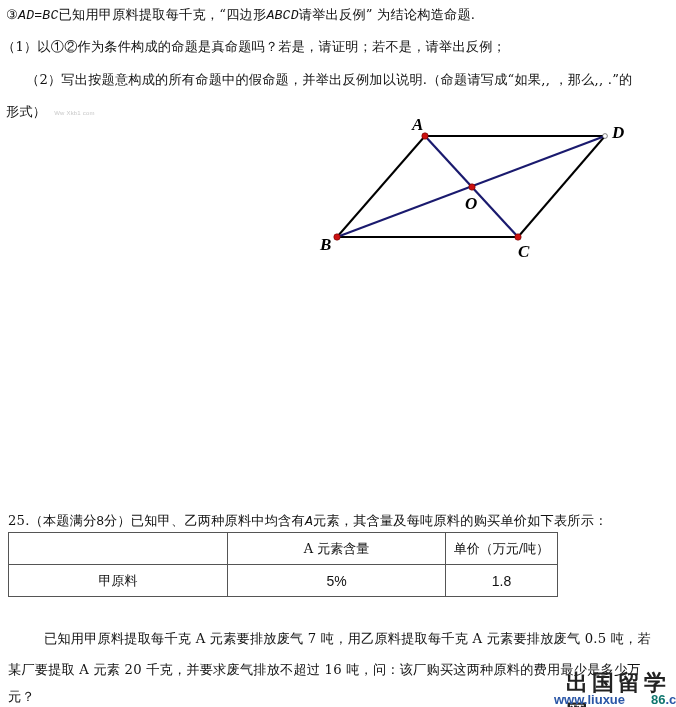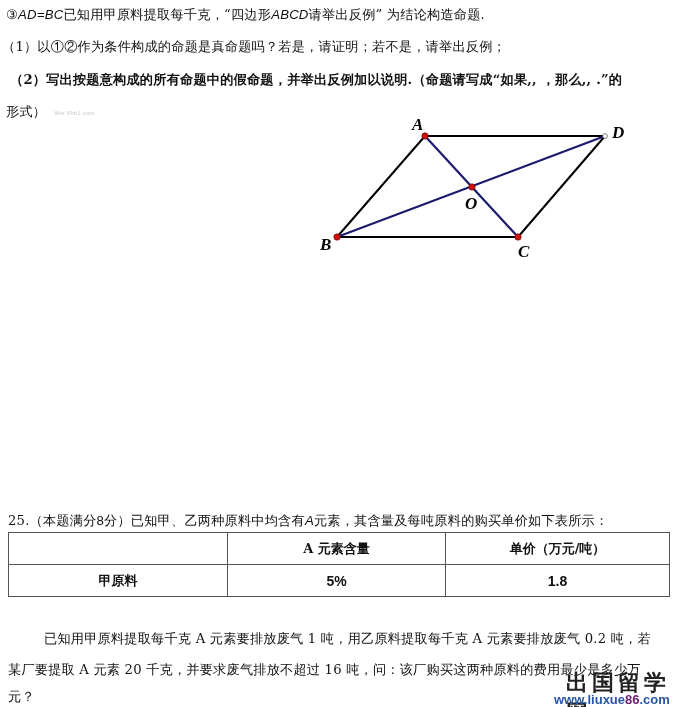--- a/index.html
+++ b/index.html
@@ -1,38 +1,38 @@
 <!DOCTYPE html>
 <html><head>
 <meta charset="utf-8">
 <style>
   html, body { margin:0; padding:0; }
   body { width:676px; height:707px; background:#fff; position:relative; overflow:hidden;
          font-family:"DejaVu Serif","Liberation Serif",serif; color:#111; }
   .line { position:absolute; left:0; white-space:nowrap; font-size:13.2px; letter-spacing:0.2px; }
-  .it { font-style:italic; font-family:Liberation Sans, sans-serif; }
+  .it { font-style:italic; font-family:Liberation Mono, monospace; }
   .sans { font-family:"Liberation Sans",sans-serif; }
   .faint { color:#c8c8c8; font-size:6px; margin-left:8px; font-family:"Liberation Sans",sans-serif; vertical-align:middle;}
   #figure { position:absolute; left:300px; top:110px; }
   .lbl { font-family:"Liberation Serif",serif; font-style:italic; font-weight:bold; font-size:17px; }
-  table { position:absolute; left:8px; top:532px; border-collapse:collapse; width:662px;font-weight:bold; }
+  table { position:absolute; left:8px; top:532px; border-collapse:collapse; width:550px; }
   td { border:1px solid #555; height:31px; text-align:center; font-size:13px; padding:0; }
   td.num { font-family:"Liberation Sans",sans-serif; font-size:14px; }
   .wm1 { position:absolute; left:566px; top:668px; font-family:"DejaVu Sans",sans-serif; font-weight:bold; font-size:22px; letter-spacing:4px; color:#222; }
   .wm2 { position:absolute; left:554px; top:692px; font-family:"Liberation Sans",sans-serif; font-weight:bold; font-size:13px; color:#2a56a6; }
-  .wm2 .red { color:#701a75; }
+  .wm2 .red { color:#0f766e;margin-left:26px; }
 </style>
 </head>
 <body>
 
 <div class="line" style="top:6px;left:6px;">
   <span>③</span><span class="it">AD=BC</span><span>已知用甲原料提取每千克，“四边形</span><span class="it">ABCD</span><span>请举出反例” 为结论构造命题.</span>
 </div>
 <div class="line" style="top:38px;left:2px;">（1）以①②作为条件构成的命题是真命题吗？若是，请证明；若不是，请举出反例；</div>
-<div class="line" style="top:71px;left:10px;font-weight:bold;">（2）写出按题意构成的所有命题中的假命题，并举出反例加以说明.（命题请写成“如果,, ，那么,, .”的</div>
+<div class="line" style="top:71px;left:26px;">（2）写出按题意构成的所有命题中的假命题，并举出反例加以说明.（命题请写成“如果,, ，那么,, .”的</div>
 <div class="line" style="top:103px;left:6px;">
   <span>形式）</span><span class="faint">Ww Xkb1 com</span>
 </div>
 
 <svg id="figure" width="340" height="160">
   <g stroke="#000" stroke-width="2" fill="none">
     <line x1="125" y1="26" x2="305" y2="26"></line>
     <line x1="125" y1="26" x2="37" y2="127"></line>
     <line x1="37" y1="127" x2="218" y2="127"></line>
     <line x1="218" y1="127" x2="305" y2="26"></line>
@@ -67,18 +67,18 @@
     <td>单价（万元/吨）</td>
   </tr>
   <tr>
     <td>甲原料</td>
     <td class="num">5%</td>
     <td class="num">1.8</td>
   </tr>
 </tbody>
   </table>
 
-<div class="line" style="top:630px;left:44px;">已知用甲原料提取每千克 A 元素要排放废气 1 吨，用乙原料提取每千克 A 元素要排放废气 0.2 吨，若</div>
+<div class="line" style="top:630px;left:44px;">已知用甲原料提取每千克 A 元素要排放废气 7 吨，用乙原料提取每千克 A 元素要排放废气 0.5 吨，若</div>
 <div class="line" style="top:661px;left:8px;">某厂要提取 A 元素 20 千克，并要求废气排放不超过 16 吨，问：该厂购买这两种原料的费用最少是多少万</div>
 <div class="line" style="top:688px;left:8px;">元？</div>
 
 <div class="wm1">出国留学网</div>
 <div class="wm2"><span>www.liuxue</span><span class="red">86</span><span>.com</span></div>
 
 </body></html>

